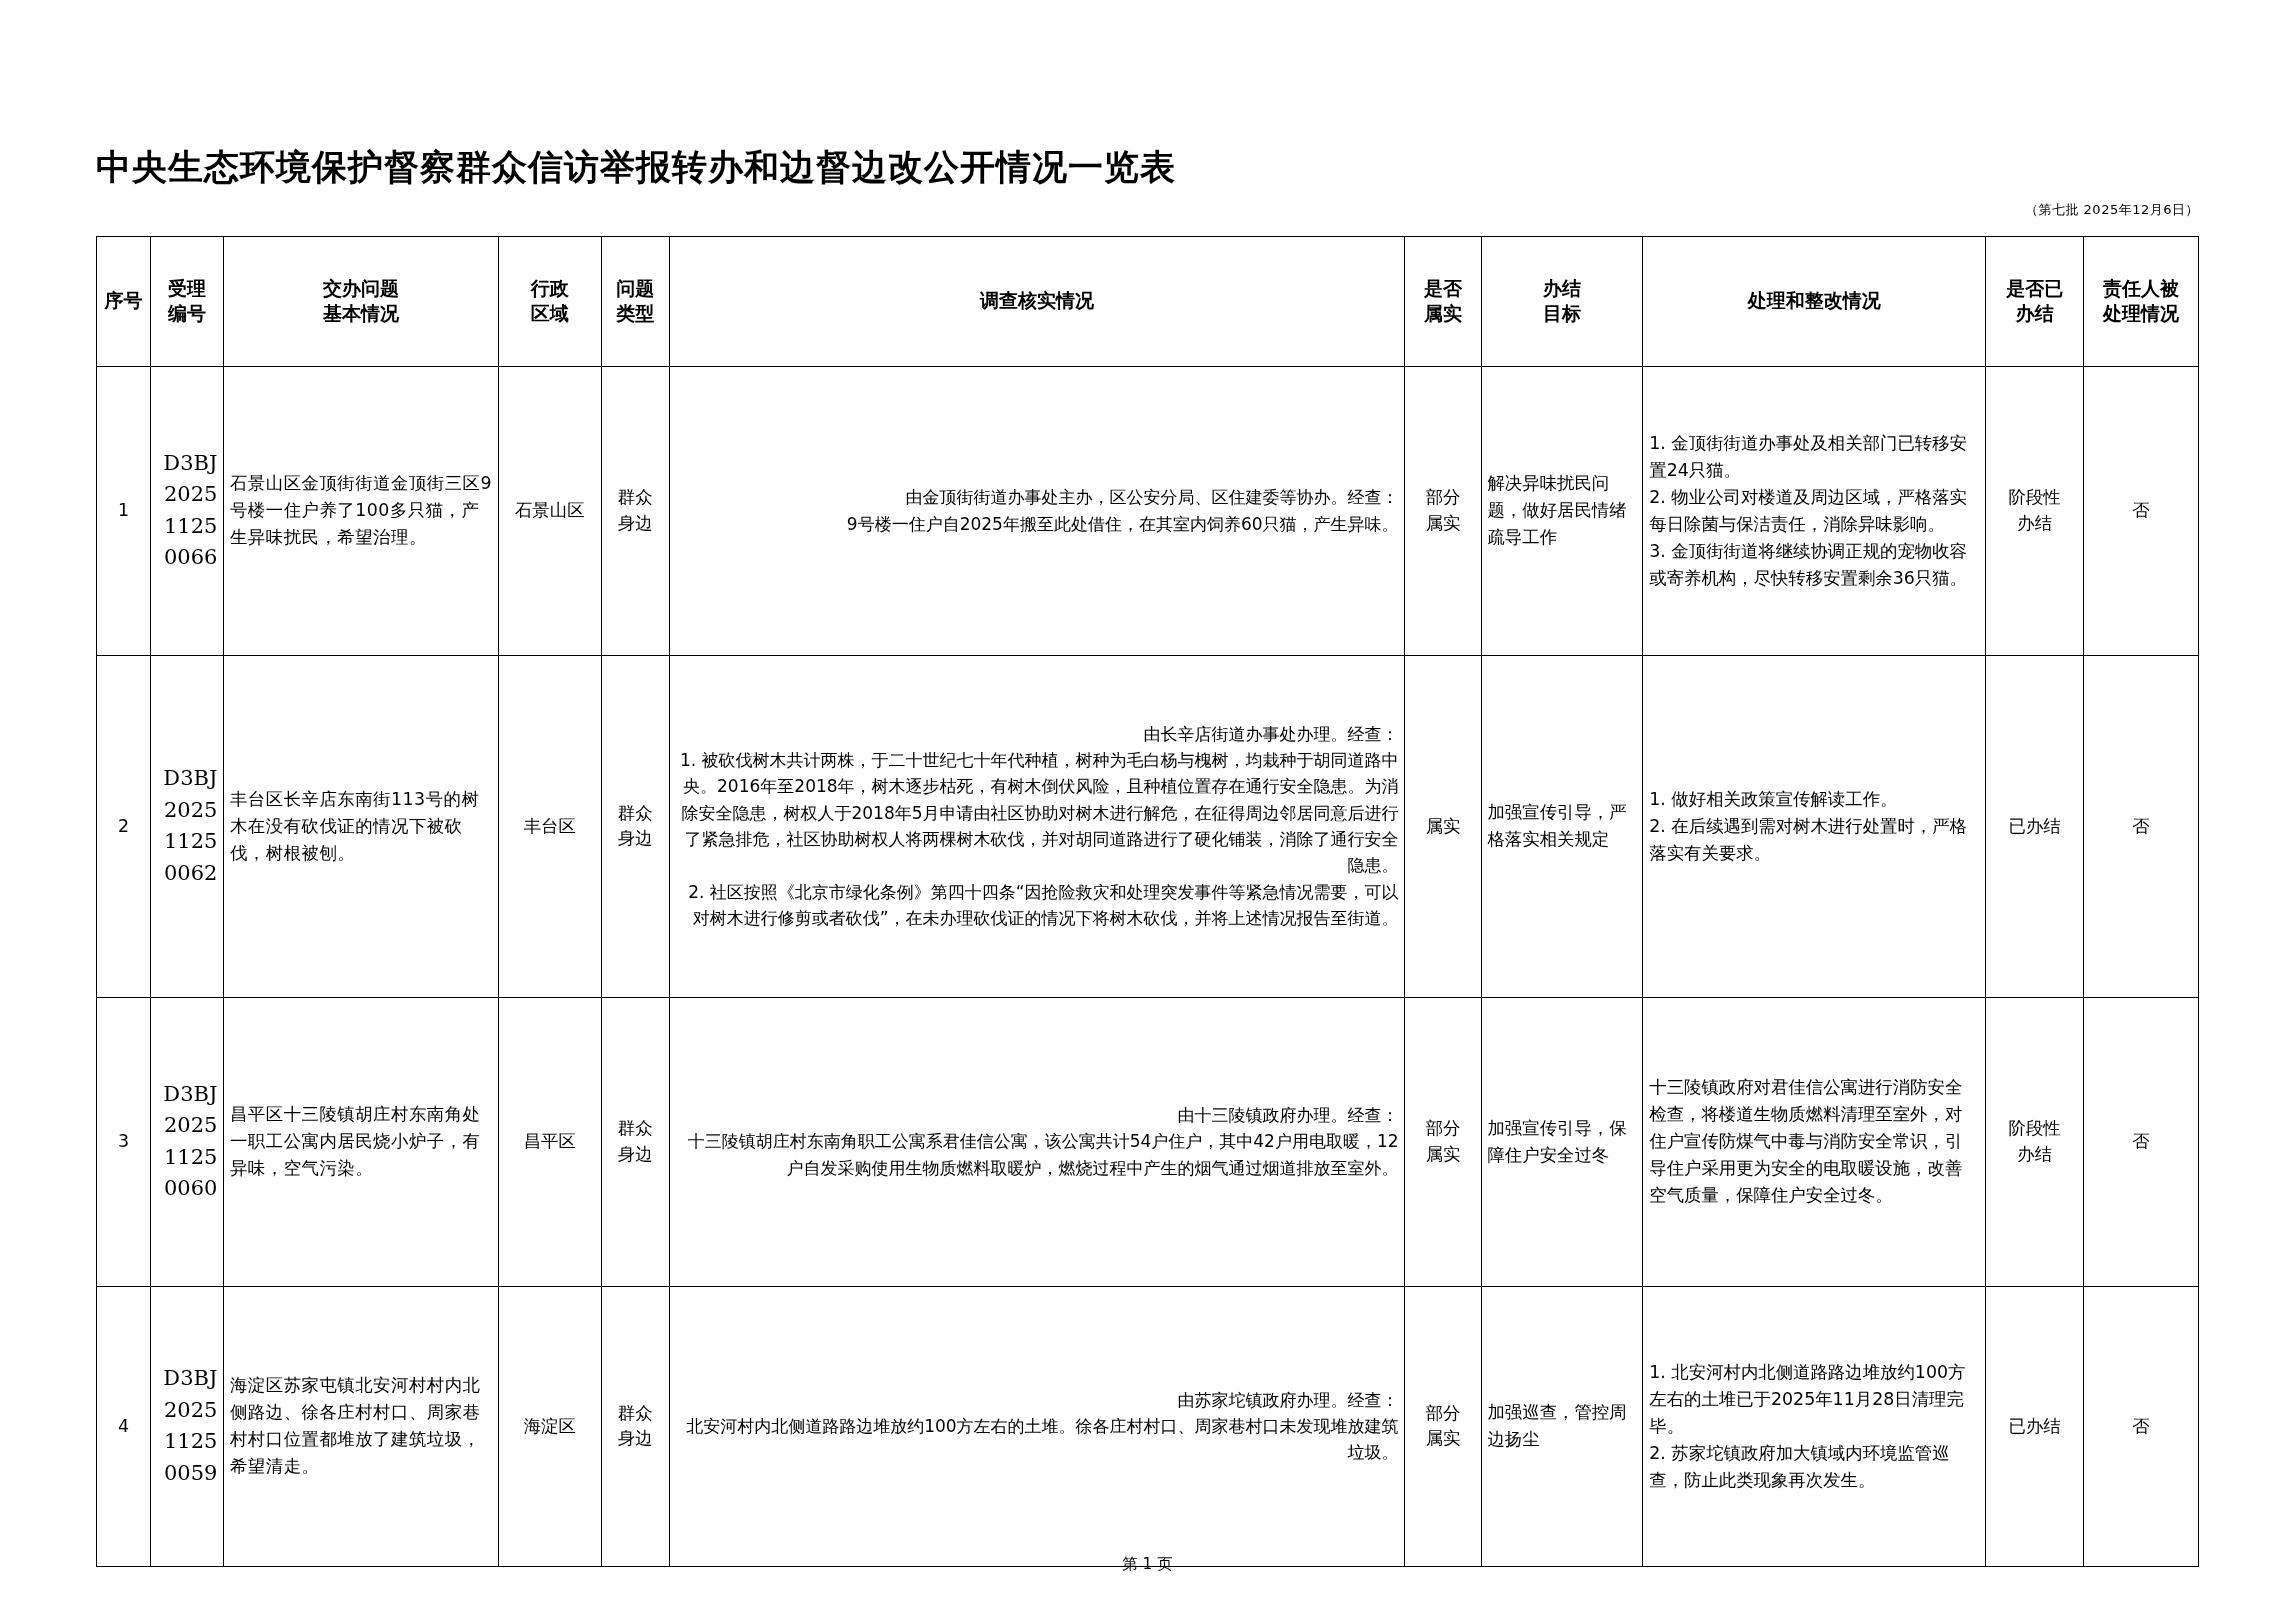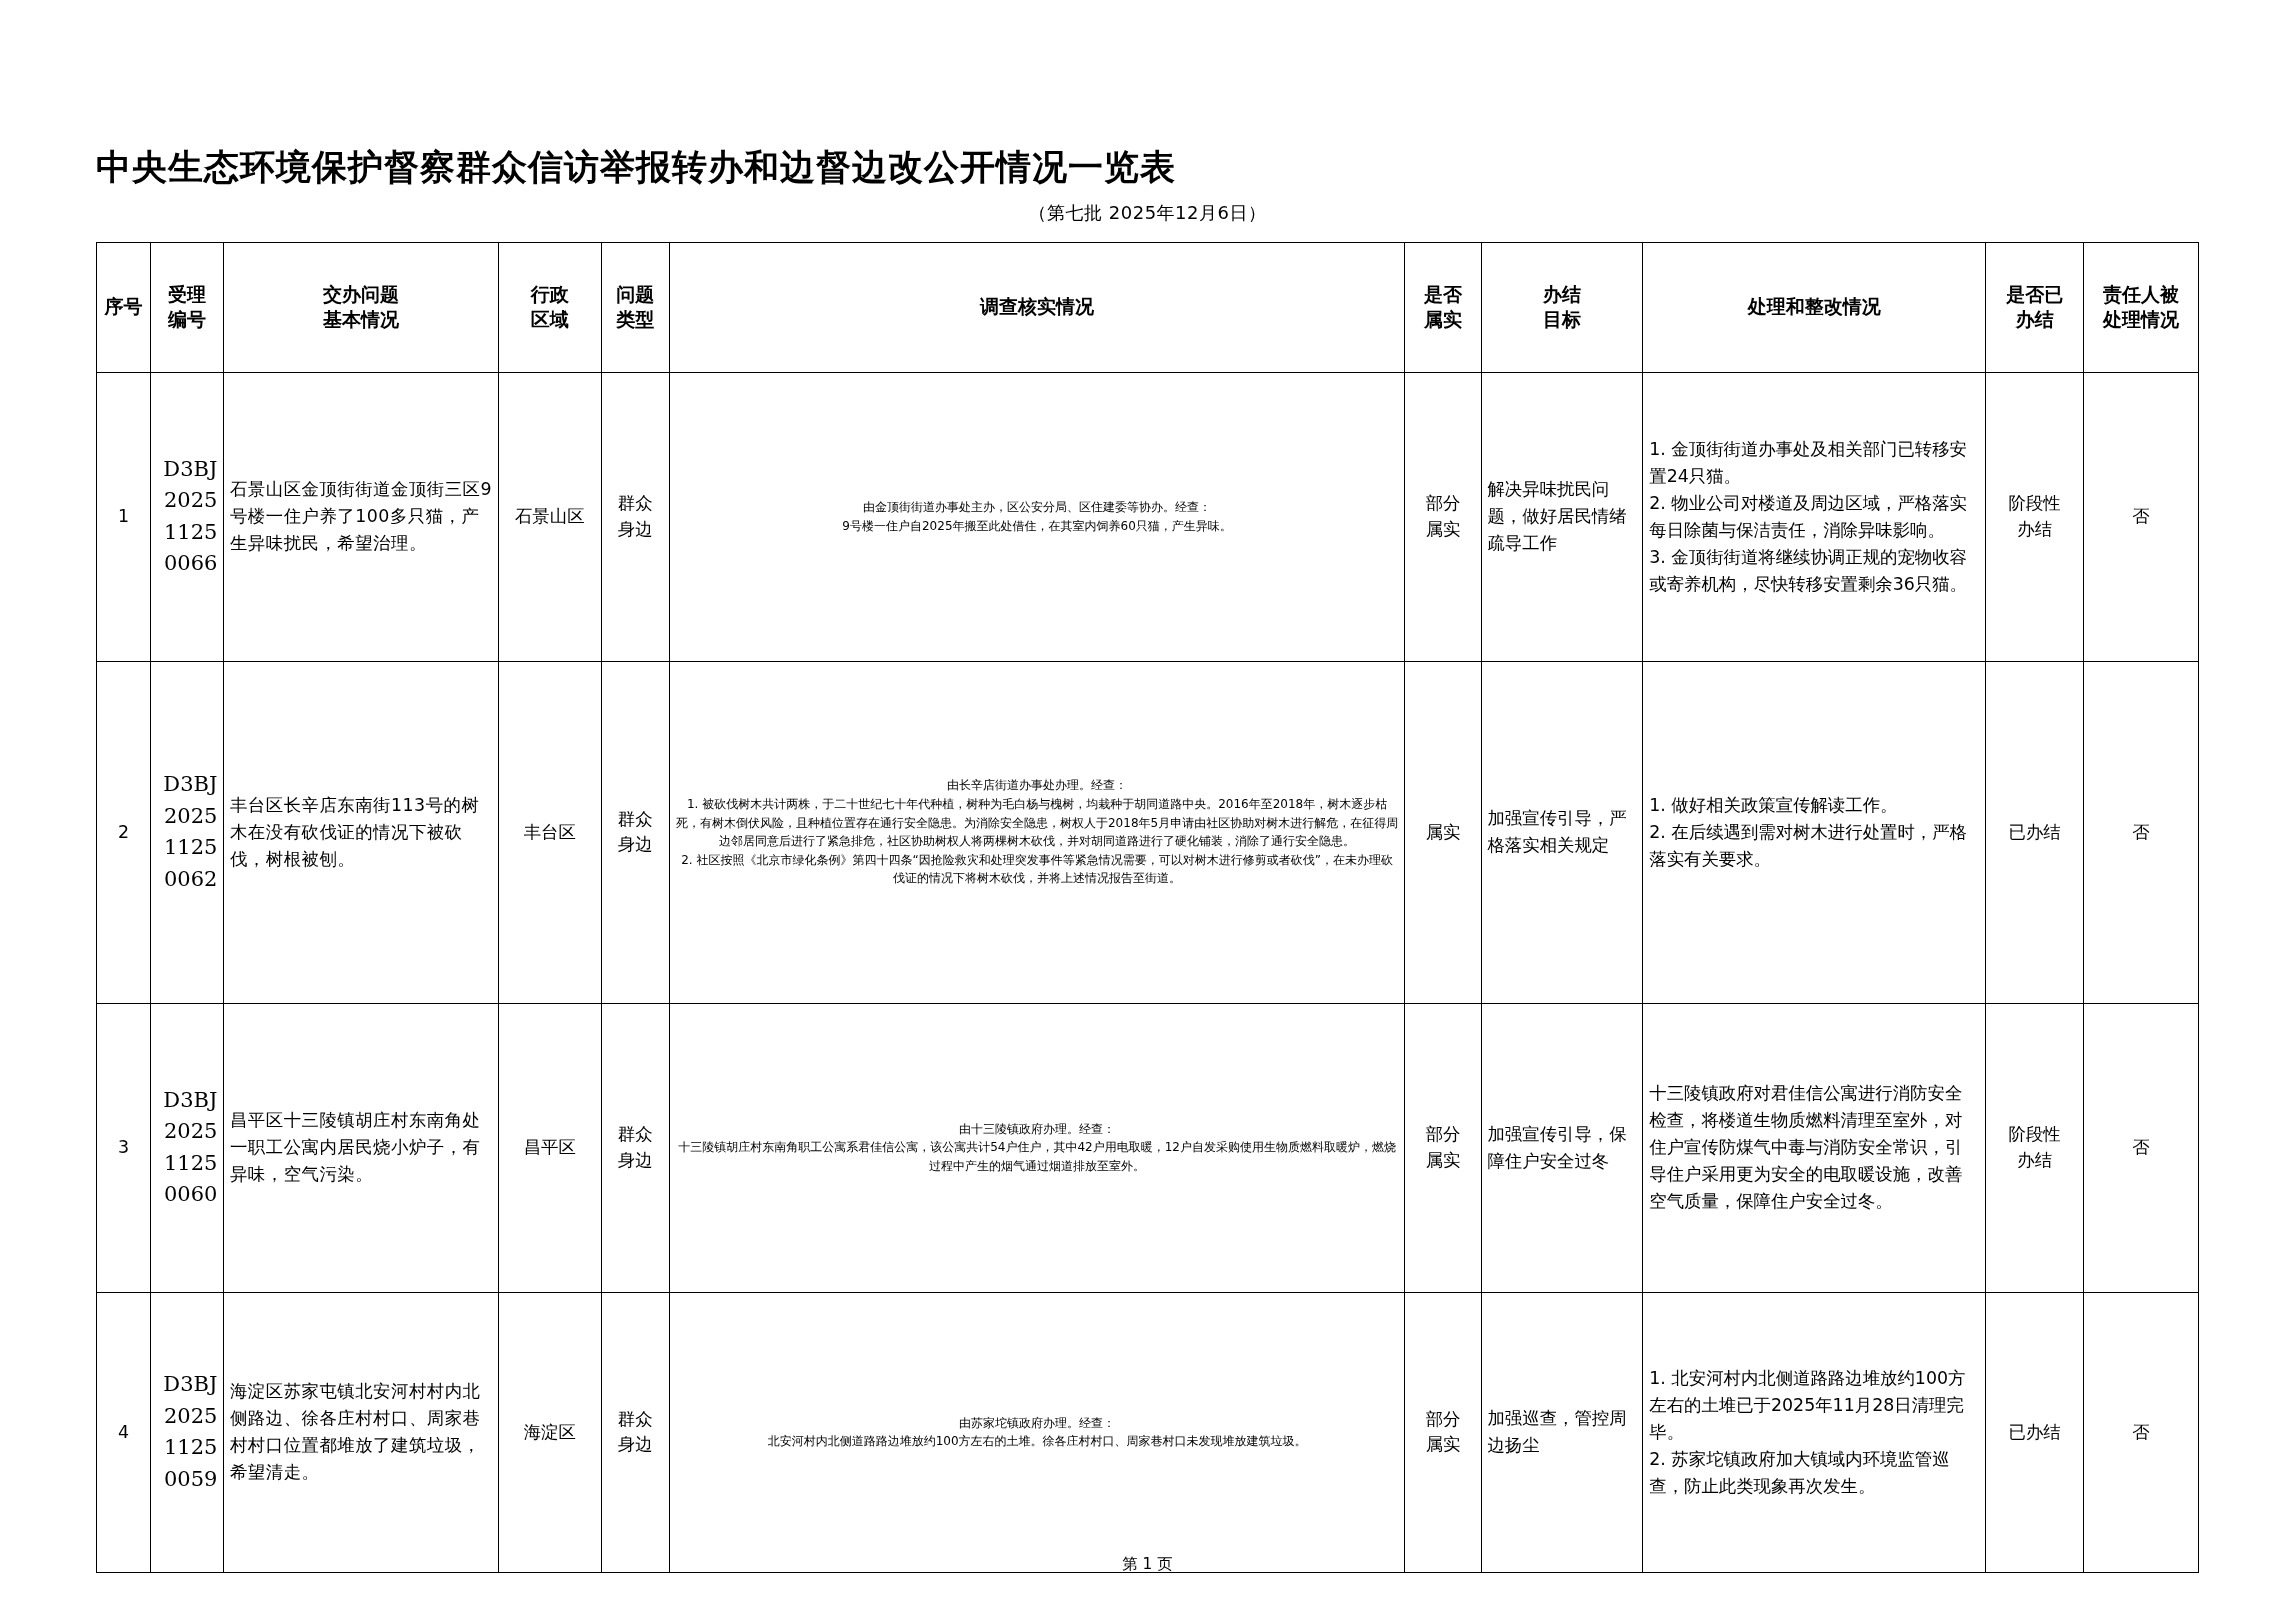--- a/index.html
+++ b/index.html
@@ -25,23 +25,23 @@
   .doc-title {
     text-align: left;
     font-family: "DejaVu Serif", serif;
     font-weight: bold;
     font-size: 35px;
     letter-spacing: 1px;
     line-height: 1.25;
     margin: 0 0 12.5px 0;
   }
   .doc-subtitle {
-    text-align: center;
-    font-family: "DejaVu Sans", sans-serif;
-    font-size: 18px;
+    text-align: right;
+    font-family: "DejaVu Sans", sans-serif;
+    font-size: 13px;
     letter-spacing: 0.5px;
     margin: 0 0 16.4px 0;
   }
   table.report {
     border-collapse: collapse;
     width: 2103px;
     table-layout: fixed;
     font-family: "DejaVu Sans", sans-serif;
   }
   table.report th,
@@ -83,22 +83,22 @@
     word-break: break-all;
     font-family: "DejaVu Serif", serif;
   }
   td.basic, td.goal, td.handle {
     text-align: left;
     font-size: 17.4px;
     line-height: 1.55;
     margin-top: 14px;
   }
   td.invest {
-    text-align: center;
-    font-size: 12px;
+    text-align: right;
+    font-size: 17px;
     line-height: 1.55;
   }
   td.basic { letter-spacing: 0.5px; }
   .cell-text { white-space: pre-wrap; }
   .row-r1 td { height: 289px; }
   .row-r2 td { height: 342px; }
   .row-r3 td { height: 289px; }
   .row-r4 td { height: 280px; }
   .footer {
     position: absolute;

